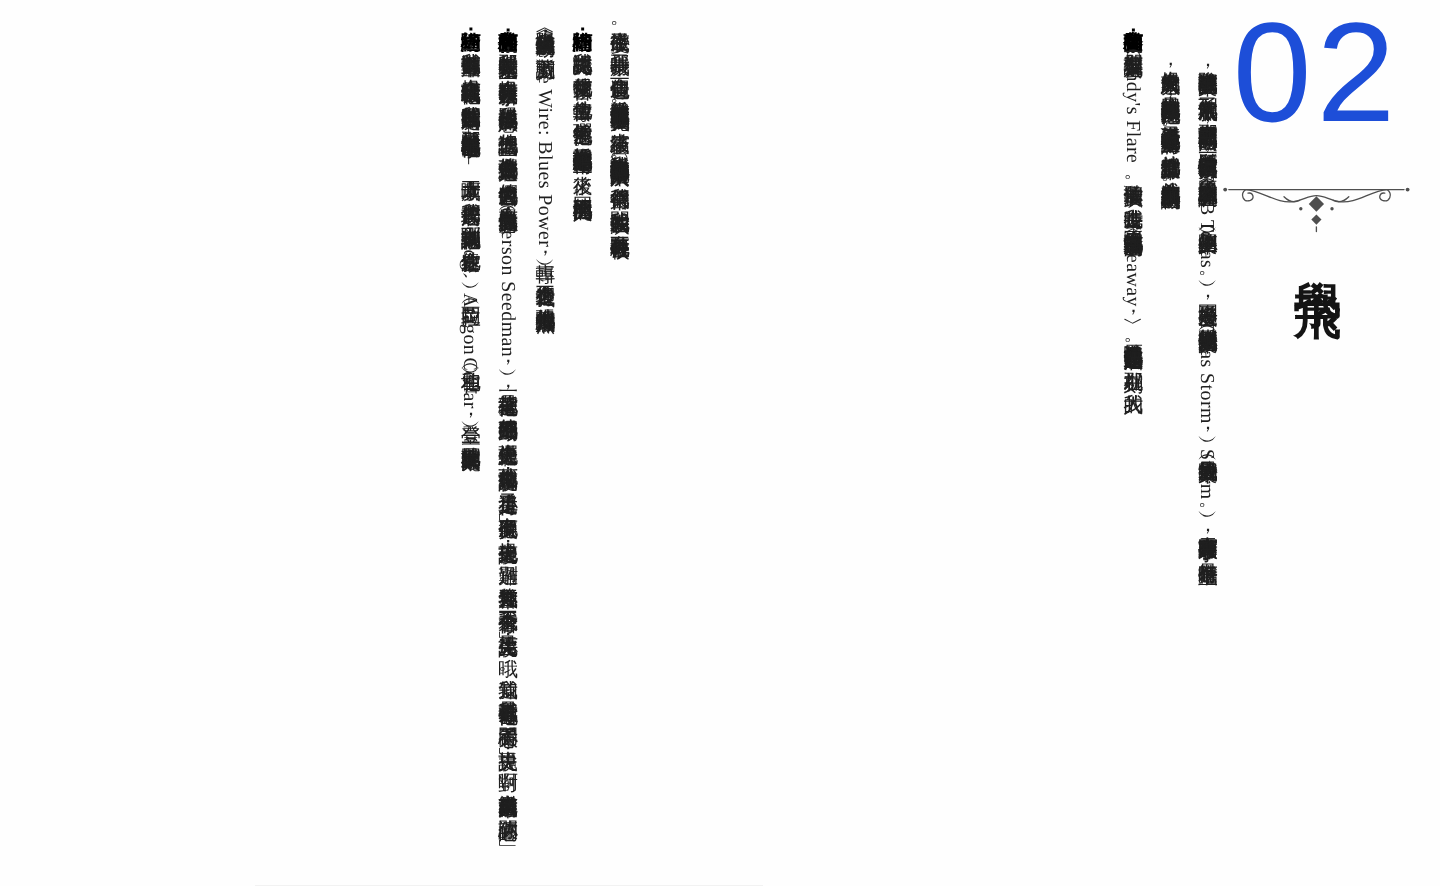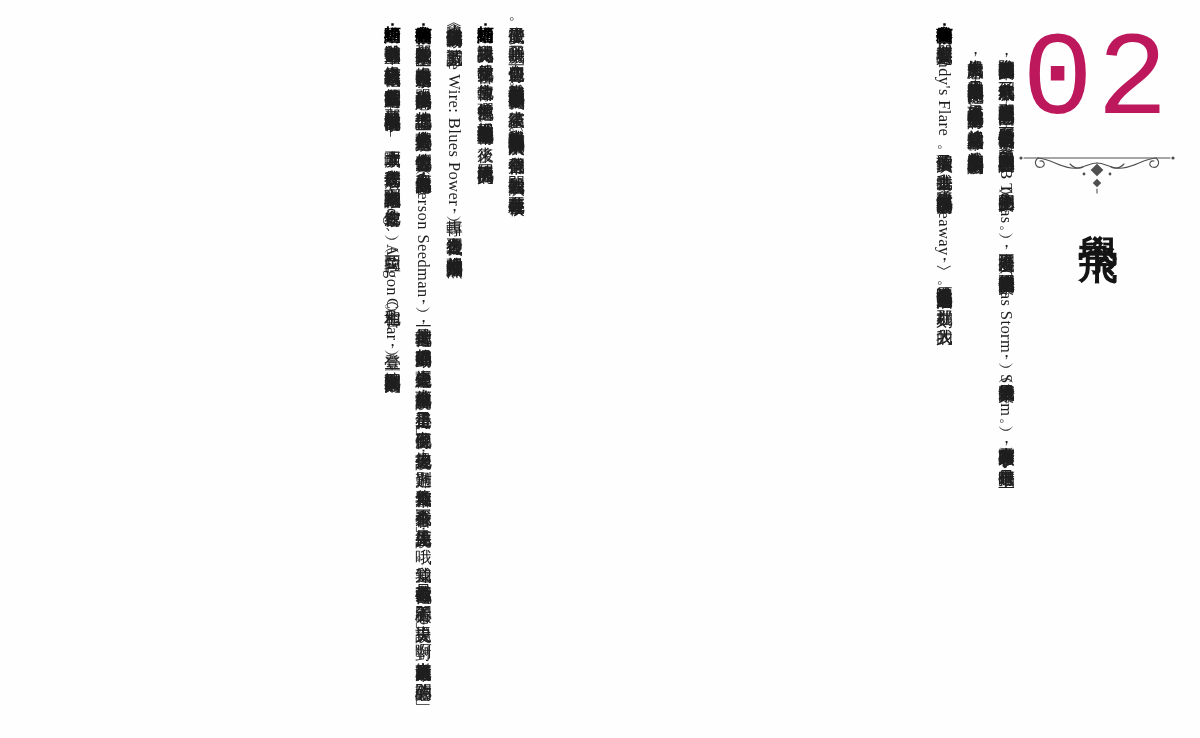--- a/index.html
+++ b/index.html
@@ -10,29 +10,29 @@
     background: #fefefe;
     overflow: hidden;
     font-family: "Liberation Serif", serif;
     color: #1f1f1f;
     margin: 0 auto;
   }
 
   
   .chapter-number {
     position: absolute;
-    top: 20px;
+    top: 0;
     right: 18px;
     width: 170px;
     text-align: center;
-    font-family: Liberation Mono, monospace;
+    font-family: Liberation Sans, sans-serif;
     font-size: 118px;
     line-height: 1.05;
     font-weight: 400;
-    color: #be185d;
+    color: #1d4ed8;
     letter-spacing: 4px;
   }
   .ornament {
     position: absolute;
     top: 148px;
     right: 20px;
     width: 166px;
     height: 48px;
   }
   .chapter-title {

